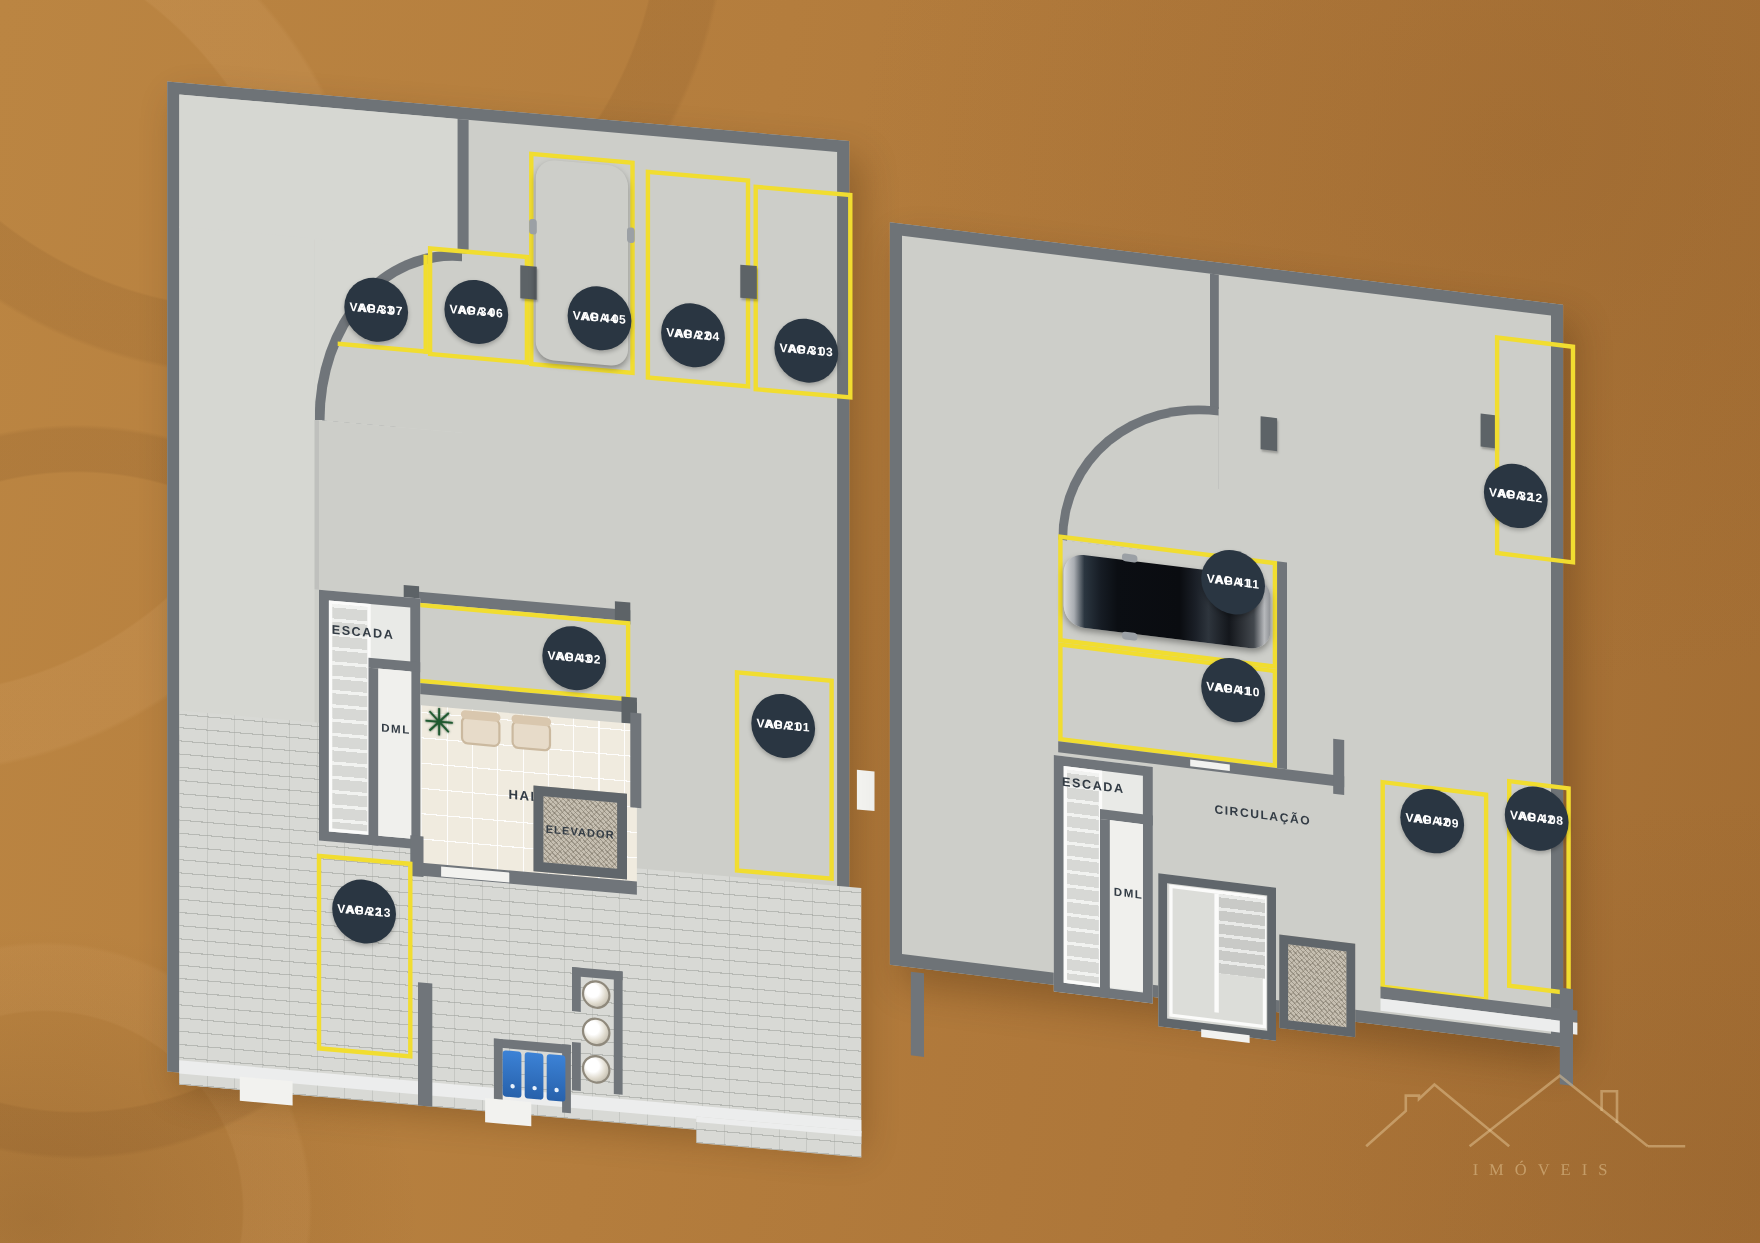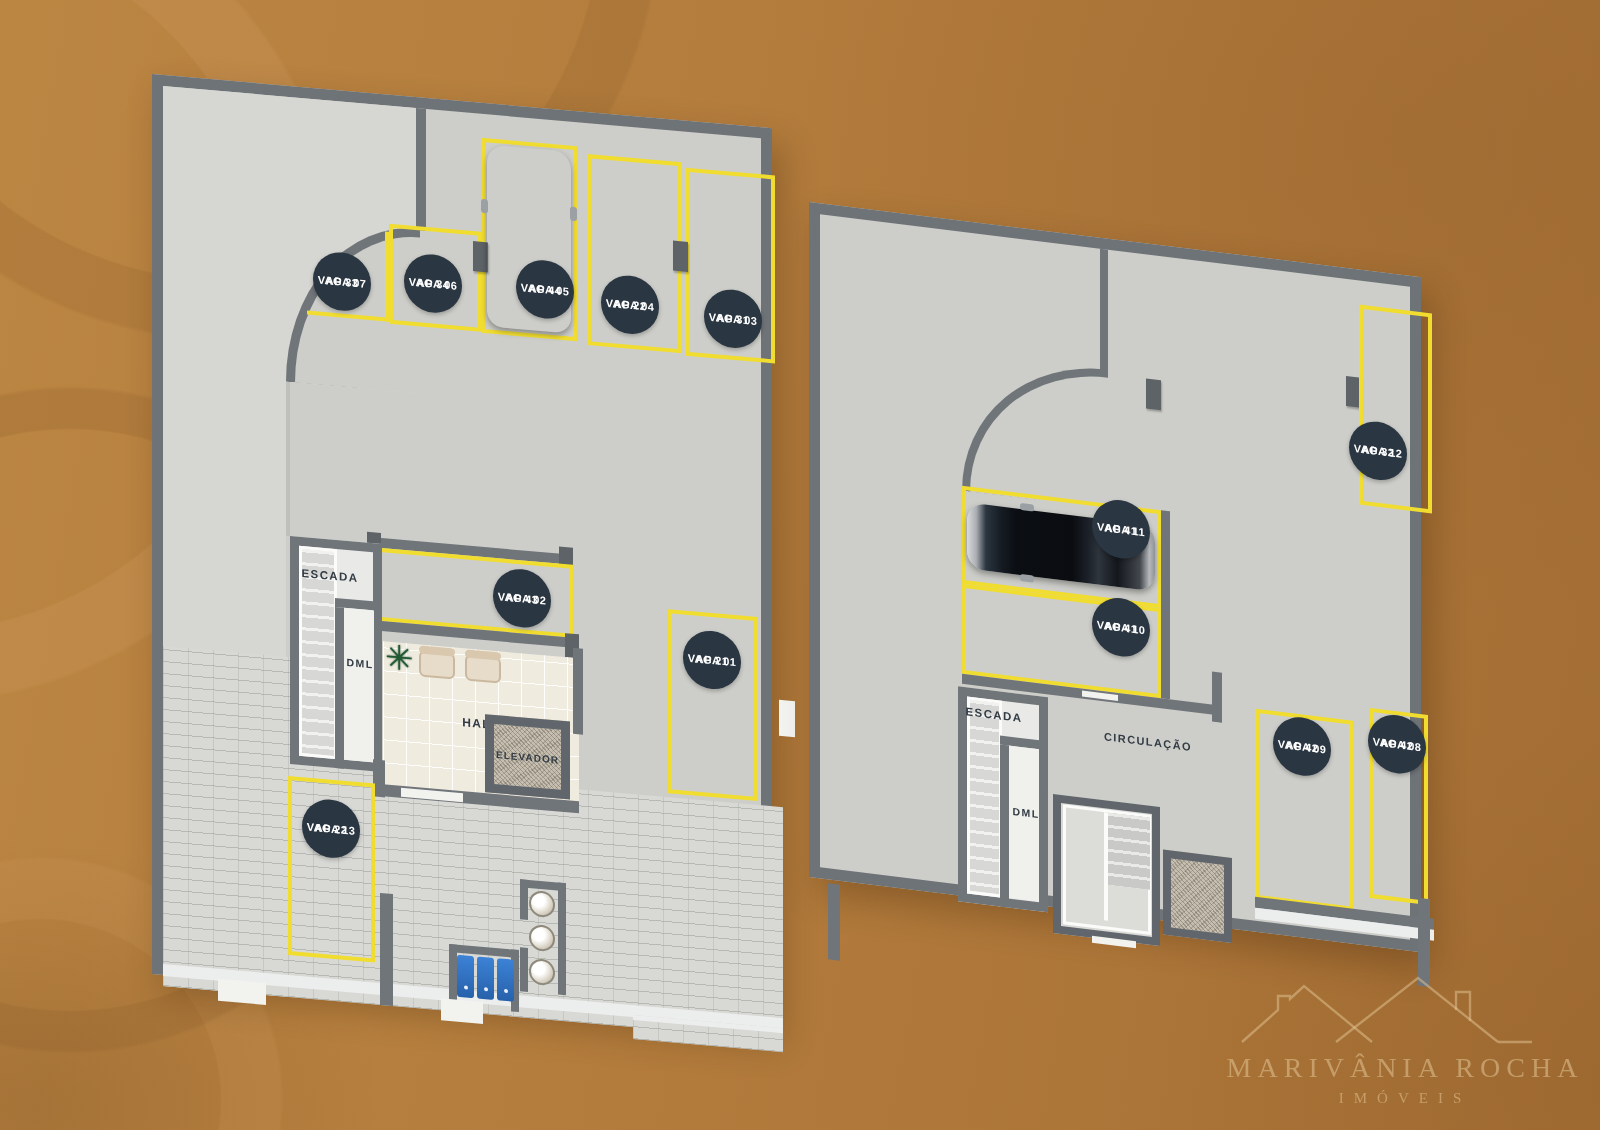--- a/index.html
+++ b/index.html
@@ -279,16 +279,15 @@
 
   <div class="watermark">
     <svg width="330" height="78" viewBox="0 0 330 78">
       <g fill="none" stroke="rgba(228,198,150,0.5)" stroke-width="2.4" stroke-linejoin="miter">
         <path d="M2 70 L38 38 L38 24 L50 24 L50 27 L64 14 L132 70"></path>
         <path d="M96 70 L178 6 L258 70"></path>
         <path d="M216 38 L216 20 L230 20 L230 49"></path>
         <path d="M258 70 L292 70"></path>
       </g>
     </svg>
-    <div class="wm-name">MARIVÂNIA ROCHA</div>
     <div class="wm-sub">IMÓVEIS</div>
   </div>
 </div>
 
 </body></html>

